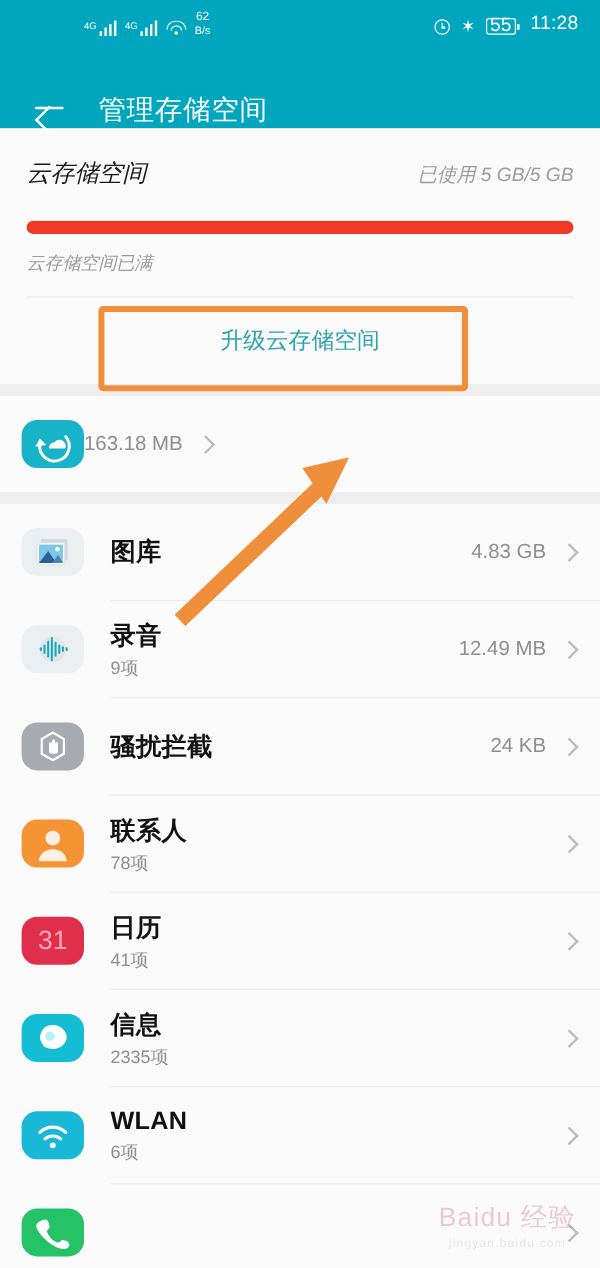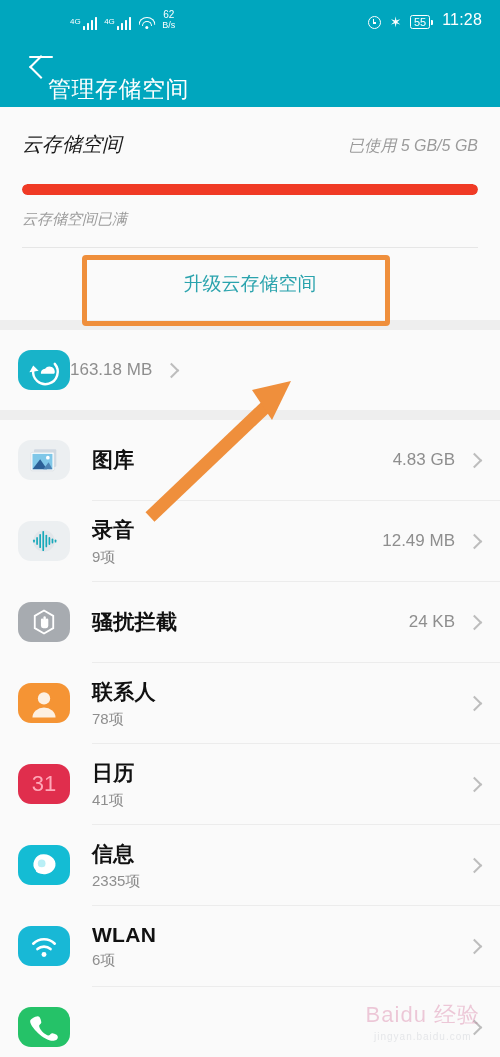--- a/index.html
+++ b/index.html
@@ -36,26 +36,26 @@
   .wifi .w3{width:3.4px;height:3.4px;top:9px;border-radius:50%;background:#fff;border:none}
   .speed { display:flex; flex-direction:column; align-items:center; line-height:1; font-size:9px; }
   .speed .v { font-size:10px; }
   .speed .u { font-size:9px; margin-top:1px; }
   .alarm { width:13px; height:13px; border:1.6px solid #fff; border-radius:50%; position:relative; }
   .alarm::before, .alarm::after { content:""; position:absolute; background:#fff; }
   .alarm::before { width:1.4px; height:4px; left:4.4px; top:2.2px; }
   .alarm::after  { width:3.2px; height:1.4px; left:4.4px; top:5.2px; }
   .bt { font-size:14px; line-height:14px; }
   .batt { display:flex; align-items:center; }
-  .batt .body { border:1.4px solid #fff; border-radius:2.5px; padding:1px 2.5px; font-size:11px; line-height:10px; }
+  .batt .body { border:1.4px solid #fff; border-radius:2.5px; padding:1px 2.5px; font-size:16px; line-height:10px; }
   .batt .tip { width:2px; height:5px; background:#fff; margin-left:1.5px; border-radius:0 1px 1px 0; }
   .clock { font-size:16px; letter-spacing:.2px; }
 
   
-  .appbar { height:67px; background:#00A6BE; display:flex; align-items:flex-start; padding:0 0 0 24px;flex-direction:column; }
+  .appbar { height:67px; background:#00A6BE; display:flex; align-items:flex-end; padding:0 0 0 24px; }
   .back { width:34px; height:34px; position:relative; cursor:pointer; }
   .back::before { content:""; position:absolute; left:5px; top:16px; width:24px; height:2.4px; background:#fff; border-radius:2px; }
   .back::after { content:""; position:absolute; left:5px; top:9.5px; width:15px; height:15px;
      border-left:2.4px solid #fff; border-bottom:2.4px solid #fff; transform:rotate(45deg); transform-origin:0 100%; }
   .appbar h1 { color:#fff; font-size:23px; font-weight:400; margin-left:24px; letter-spacing:.5px; }
 
   
   .cloudcard { background:#fafafa; padding:24px 22px 0 22px;font-style:italic; }
   .cloudrow { display:flex; align-items:baseline; justify-content:space-between; }
   .cloudrow .title { font-size:20px; color:#1a1a1a; }

